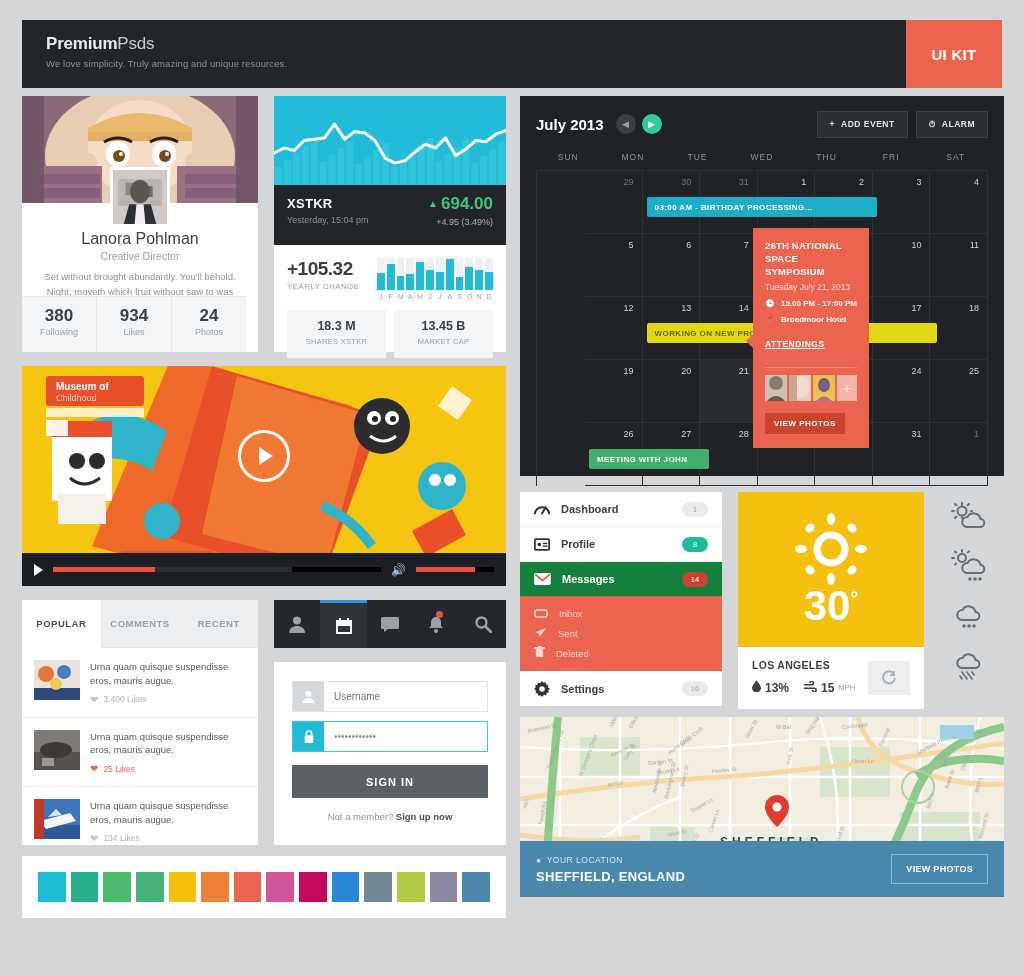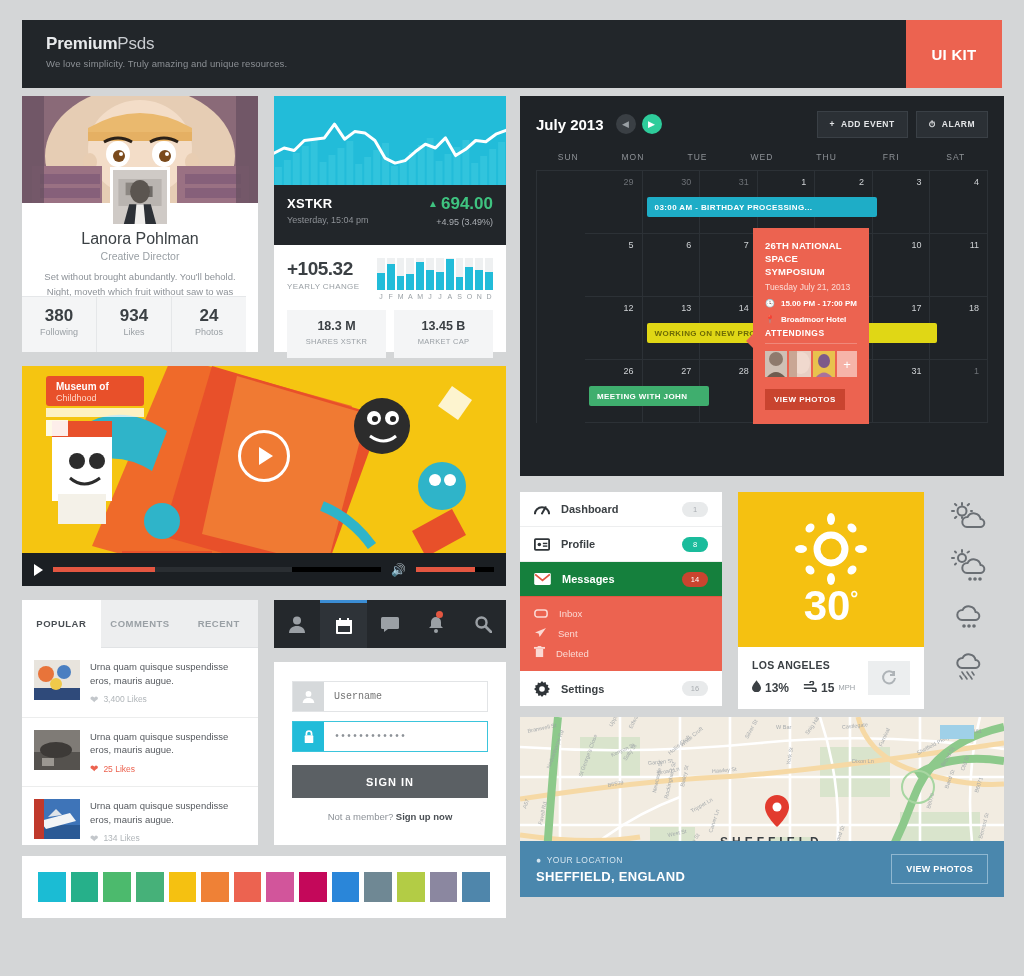--- a/index.html
+++ b/index.html
@@ -108,21 +108,21 @@
   .ev-yellow { background:#e0d715; color:#6d6a06; }
   .ev-green { background:#3fae6e; }
   .cal-popup {
     position:absolute; left:233px; top:132px; width:116px; z-index:9;
     background:#ec6350; padding: 12px 12px 14px;
   }
   .popup-title { font-size:9.5px; font-weight:bold; color:#fff; line-height:1.35; letter-spacing:.2px; }
   .popup-date { font-size:8.5px; color:#fbdbd5; margin-top:4px; }
   .popup-row { display:flex; align-items:center; gap:6px; margin-top:7px; font-size:8px; font-weight:bold; color:#fff; }
   .popup-attend { font-size:8.5px; font-weight:bold; color:#fff; letter-spacing:.5px;
-    margin-top:4px; padding-bottom:5px; border-bottom:1px solid #f0887a; }
+    margin-top:15px; padding-bottom:18px; border-bottom:1px solid #f0887a;text-decoration:underline; }
   .popup-avs { display:flex; gap:2px; margin-top:7px; }
   .popup-av { width:22px; height:26px; background:#c9b7ae; }
   .popup-av.plus { background:#f6b4a9; color:#fff; display:flex; align-items:center;
     justify-content:center; font-size:13px; }
   .popup-btn { margin-top:12px; background:#c9442f; color:#fff; font-size:8px; font-weight:bold;
     letter-spacing:.5px; padding:6px 9px; display:inline-block; }
   .popup-tail { position:absolute; left:-7px; top:106px; width:0; height:0;
     border-top:7px solid transparent; border-bottom:7px solid transparent; border-right:7px solid #ec6350; }
 
   
@@ -159,21 +159,21 @@
 
   
   .nav-icons { position:absolute; left:274px; top:600px; width:232px; height:48px; background:#24282c; display:flex; }
   .nav-ic { flex:1; display:flex; align-items:center; justify-content:center; position:relative; color:#9ba0a5; }
   .nav-ic.active { background:#2e3338; border-top:3px solid #3b8dd4; }
   .nav-dot { position:absolute; width:7px; height:7px; border-radius:50%; background:#e35641; top:11px; right:17px; }
   .login { position:absolute; left:274px; top:662px; width:232px; height:183px; background:#fff; padding:19px 18px 0; }
   .field { display:flex; height:31px; margin-bottom:9px; border:1px solid #e2e4e6; }
   .field-ic { width:31px; background:#d6d9db; display:flex; align-items:center; justify-content:center; color:#fff; }
   .field input { flex:1; border:none; outline:none; padding:0 10px; font-size:10px; color:#8d9298;
-    font-family:Liberation Mono, monospace; }
+    font-family:Liberation Sans, sans-serif; }
   .field.pw { border-color:#3bc5dc; }
   .field.pw .field-ic { background:#22bcd9; }
   .signin { width:100%; height:33px; background:#5b6064; color:#fff; border:none; font-size:11px;
     font-weight:bold; letter-spacing:1px; font-family:"Liberation Sans",sans-serif; margin-top:4px; }
   .signup { text-align:center; font-size:9.5px; color:#8d9298; margin-top:13px; }
   .signup b { color:#4a4f54; }
 
   
   .menu { position:absolute; left:520px; top:492px; width:202px; background:#fff; }
   .menu-item { display:flex; align-items:center; height:35px; padding:0 14px; gap:11px;
@@ -520,20 +520,43 @@
             <span class="cal-num">15</span>
           </div>
           <div class="cal-cell">
             <span class="cal-num">16</span>
           </div>
           <div class="cal-cell">
             <span class="cal-num">17</span>
           </div>
           <div class="cal-cell">
             <span class="cal-num">18</span>
+          </div>
+        </div>
+        <div class="cal-row">
+          <div class="cal-cell">
+            <span class="cal-num">19</span>
+          </div>
+          <div class="cal-cell">
+            <span class="cal-num">20</span>
+          </div>
+          <div class="cal-cell sel">
+            <span class="cal-num">21</span>
+          </div>
+          <div class="cal-cell">
+            <span class="cal-num">22</span>
+          </div>
+          <div class="cal-cell">
+            <span class="cal-num">23</span>
+          </div>
+          <div class="cal-cell">
+            <span class="cal-num">24</span>
+          </div>
+          <div class="cal-cell">
+            <span class="cal-num">25</span>
           </div>
         </div>
         <div class="cal-row">
           <div class="cal-cell">
             <span class="cal-num">26</span>
             <div class="cal-event ev-green" style="width: 120px;">MEETING WITH JOHN</div>
           </div>
           <div class="cal-cell">
             <span class="cal-num">27</span>
           </div>

